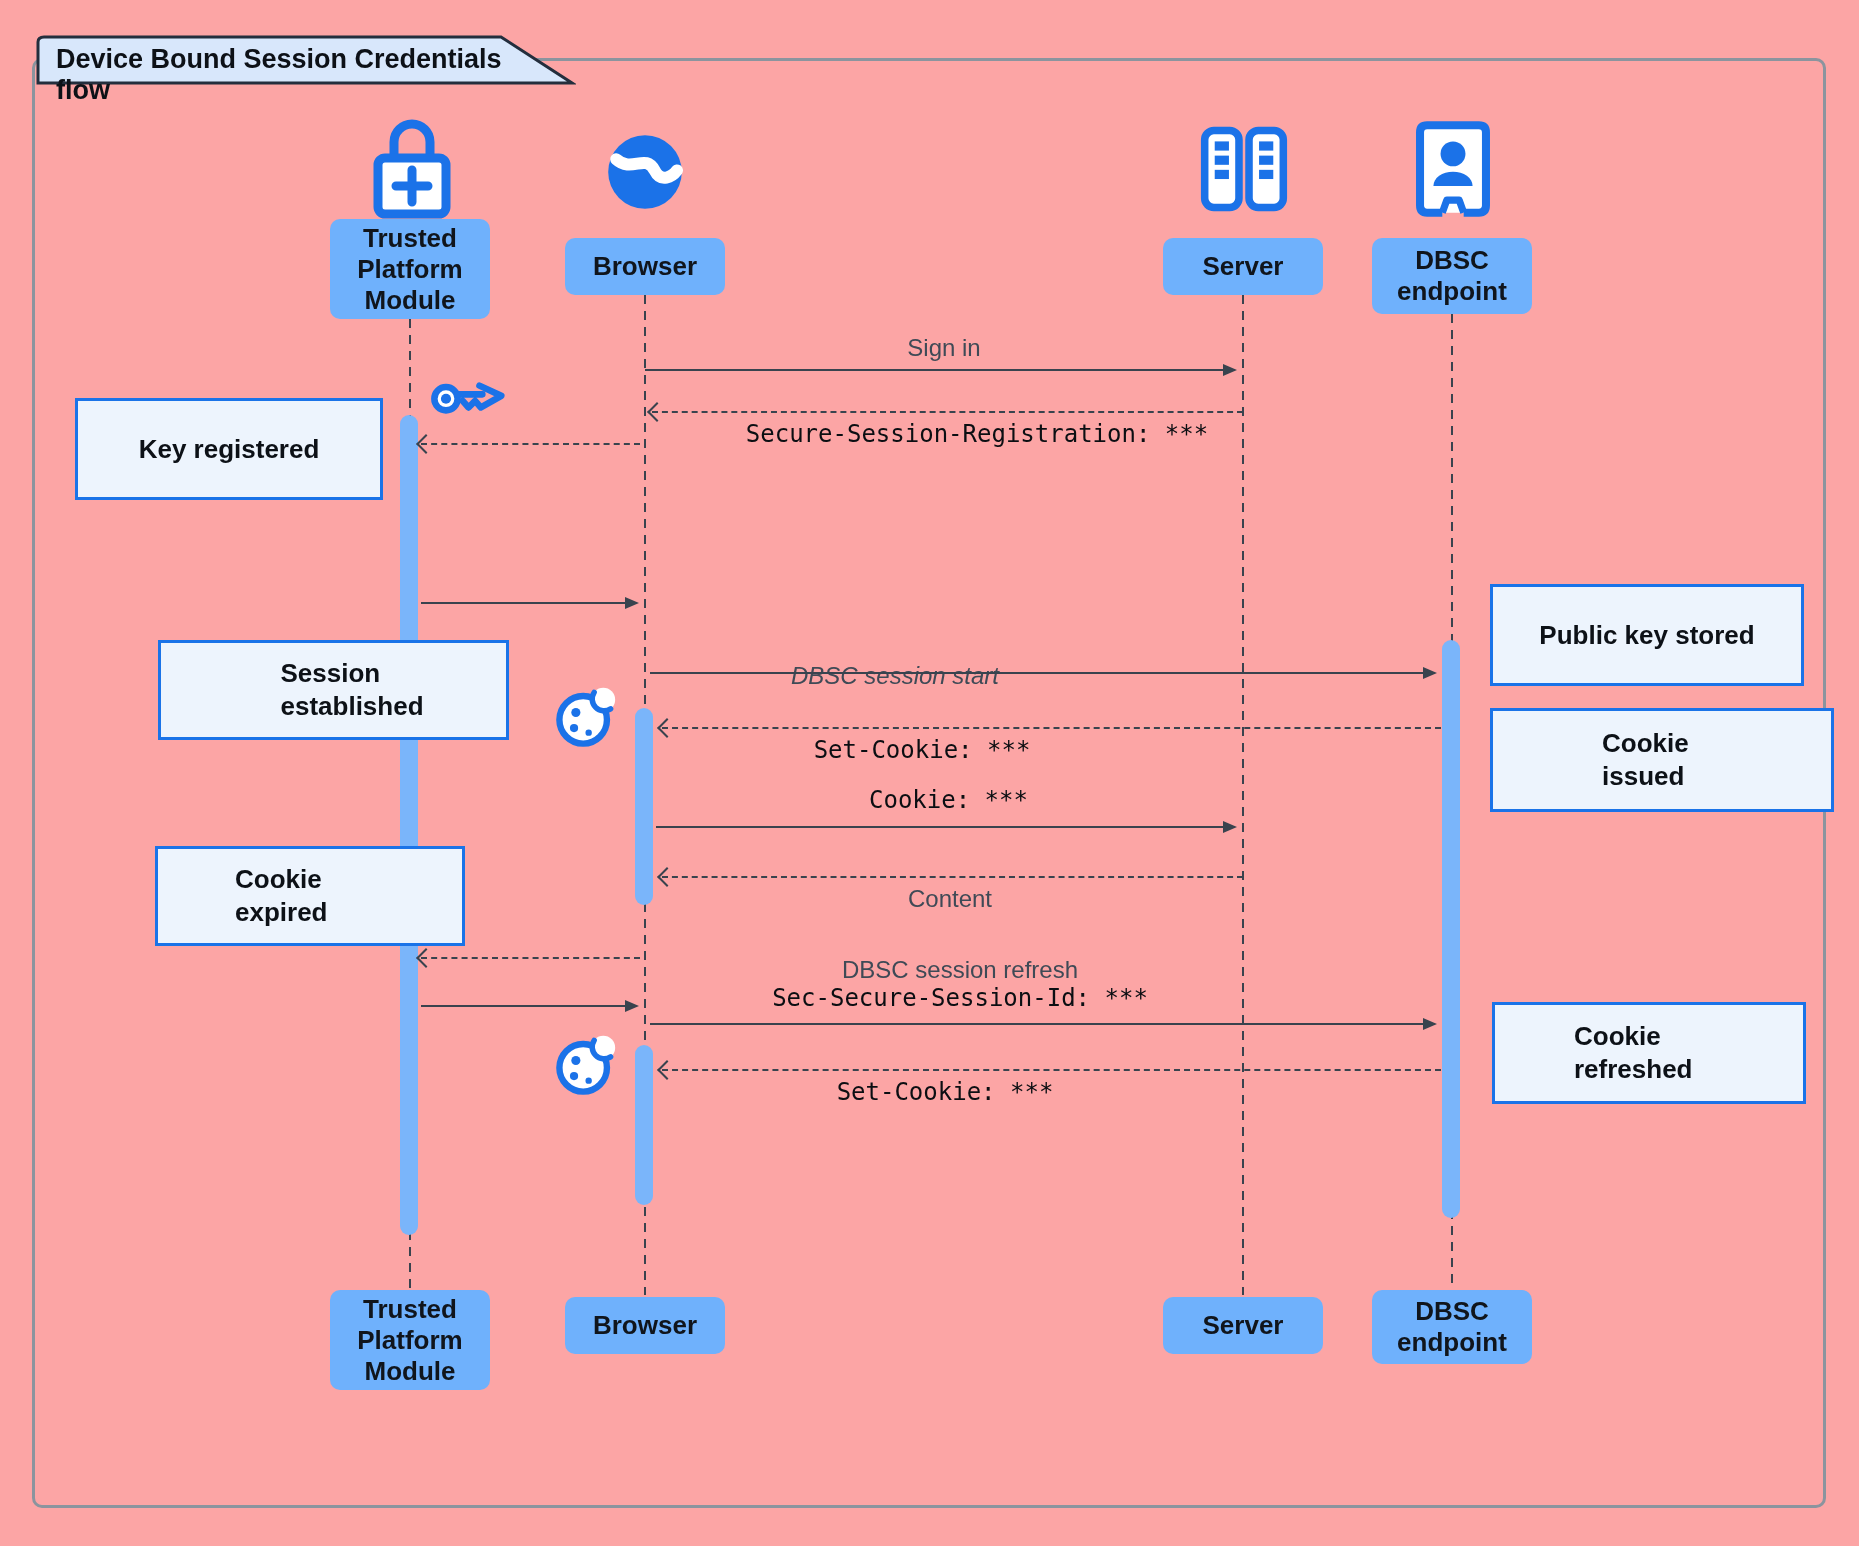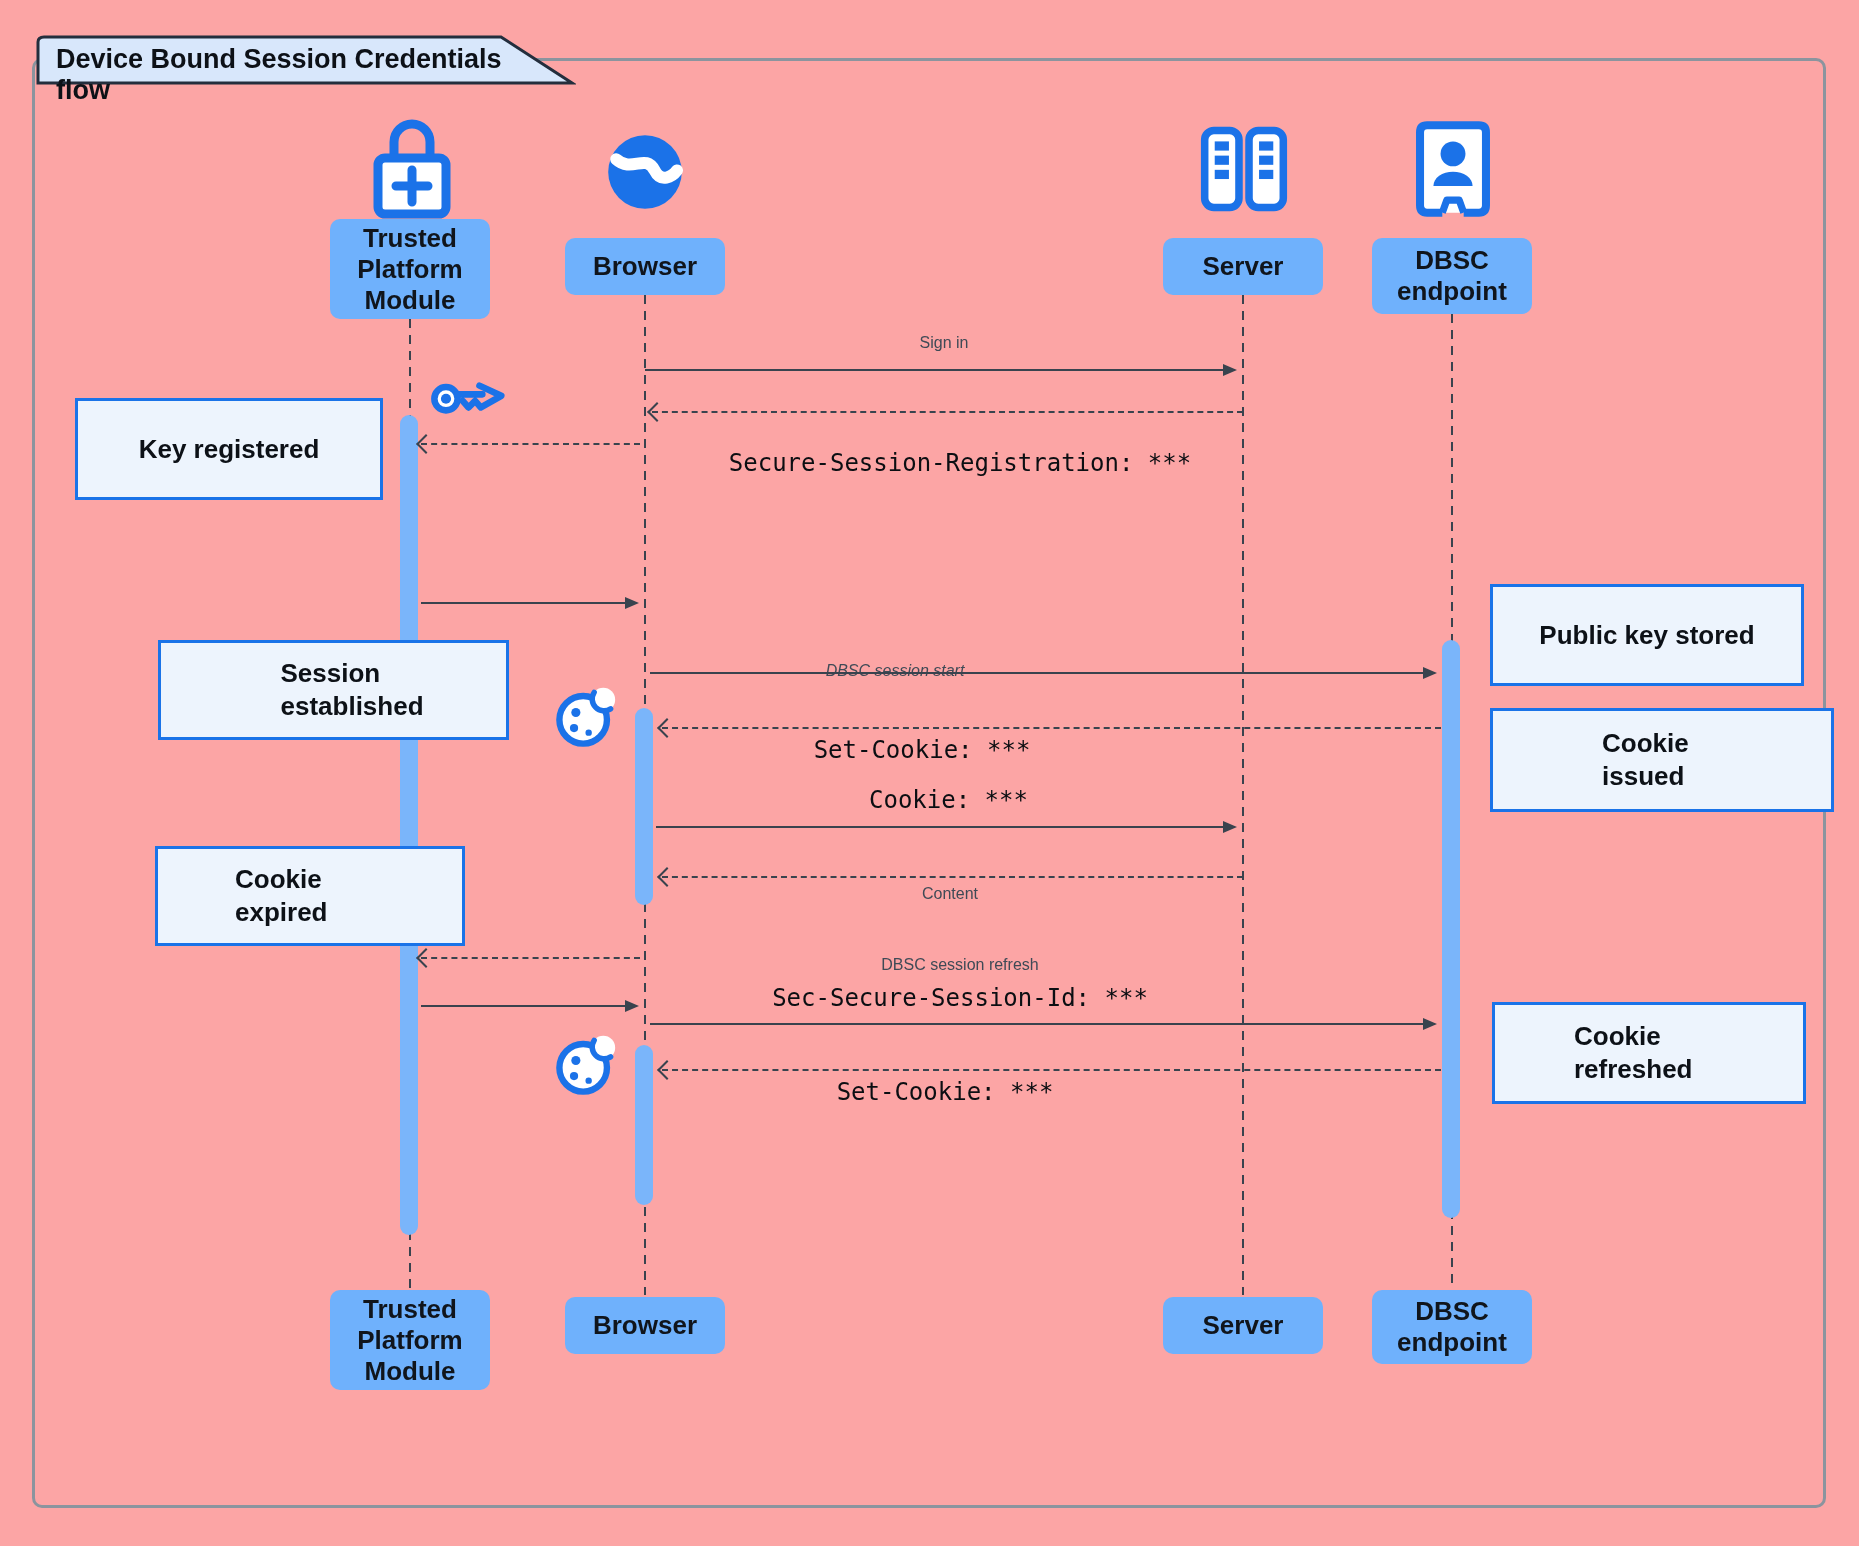--- a/index.html
+++ b/index.html
@@ -30,21 +30,21 @@
   .bar{
     position:absolute;width:18px;background:#7AB5FA;border-radius:9px;
   }
   .note{
     position:absolute;background:#EDF4FD;border:3px solid #1A73E8;
     display:flex;align-items:center;justify-content:center;text-align:left;
     font-weight:bold;font-size:26px;color:#0d1117;line-height:33px;
   }
   .note.two .txt{display:block;max-width:150px;}
   .mlabel{
-    position:absolute;text-align:center;font-size:16px;color:#3f4a56;
+    position:absolute;text-align:center;font-size:24px;color:#3f4a56;
   }
   .mlabel.mono{
     font-family:"DejaVu Sans Mono","Liberation Mono",monospace;color:#0b0e12;font-size:24px;
   }
   .mline{
     position:absolute;height:0;
   }
   .mline.solid{border-top:2px solid #39434e;}
   .mline.solid::after{
     content:'';position:absolute;right:-14px;top:-7px;
@@ -121,21 +121,21 @@
 
   <div class="bar" style="left:400px;top:415px;height:820px;"></div>
   <div class="bar" style="left:635px;top:708px;height:197px;"></div>
   <div class="bar" style="left:635px;top:1045px;height:160px;"></div>
   <div class="bar" style="left:1442px;top:640px;height:578px;"></div>
 
   <div class="mlabel" style="left:645px;top:334px;width:598px;">Sign in</div>
   <div class="mline solid" style="left:645px;top:369px;width:578px;"></div>
 
   <div class="mline dashed" style="left:652px;top:411px;width:591px;"></div>
-  <div class="mlabel mono" style="left:660px;top:420px;width:600px;margin-top:29px;">Secure-Session-Registration: ***</div>
+  <div class="mlabel mono" style="left:677px;top:420px;width:600px;">Secure-Session-Registration: ***</div>
 
   <svg class="icon" style="left:430px;top:374px;" width="80" height="48" viewBox="0 0 110 62">
     <circle cx="22" cy="32" r="16" fill="#ffffff" stroke="#1B72E8" stroke-width="9"></circle>
     <circle cx="22" cy="32" r="7" fill="#1B72E8"></circle>
     <path d="M38,26 H72 M68,14 L98,28 L70,44 L62,35 L53,44 L45,35" fill="none" stroke="#1B72E8" stroke-width="9" stroke-linejoin="round" stroke-linecap="round"></path>
   </svg>
 
   <div class="mline dashed" style="left:421px;top:443px;width:219px;"></div>
 
   <div class="note" style="left:75px;top:398px;width:302px;height:96px;">

